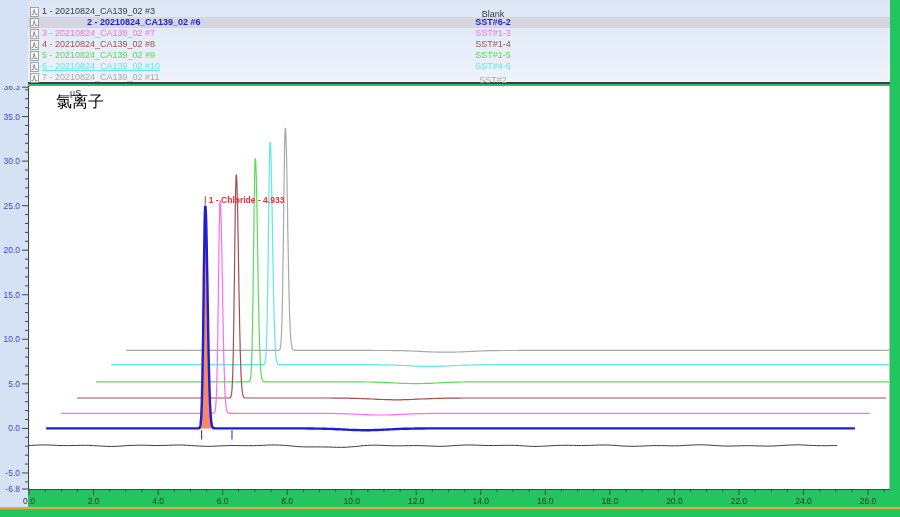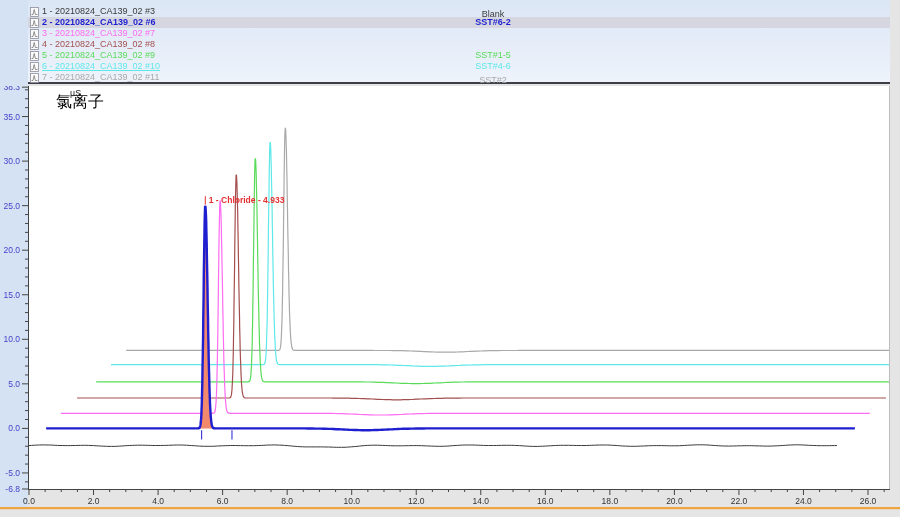--- a/index.html
+++ b/index.html
@@ -1,24 +1,24 @@
 <!DOCTYPE html>
 <html><head>
 <meta charset="utf-8">
 <style>
   html,body{margin:0;padding:0;background:#fff;}
-  .stage{position:relative;width:900px;height:517px;background:#e5e5e5;overflow:hidden;
+  .stage{position:relative;width:900px;height:517px;background:#22c55e;overflow:hidden;
          font-family:"Liberation Sans",sans-serif;}
   .left-strip{position:absolute;left:0;top:0;width:28px;height:508px;background:#d5e2f3;}
   .legend{position:absolute;left:28px;top:0;width:862px;height:84px;box-sizing:border-box;
           background:linear-gradient(#dbe6f5,#eef3fb);border-bottom:2px solid #3e3e48;
           padding-top:6px;z-index:2;}
   .lrow{position:relative;height:11px;line-height:11px;font-size:9px;display:flex;
         align-items:center;cursor:default;white-space:nowrap;}
-  .lrow.selected{background:#d5d6df;font-weight:bold;}
+  .lrow.selected{background:#d5d6df;font-weight:bold;gap:45px;}
   .lrow .icon{width:9px;height:10px;margin:0 3px 0 2px;flex:none;}
   .lrow .llabel{position:absolute;left:340px;width:250px;text-align:center;}
   .plot-svg{position:absolute;left:0;top:86px;width:900px;height:431px;}
   .title{position:absolute;left:56px;top:92px;font-size:16px;color:#000;z-index:3;}
   .unit{position:absolute;left:34px;top:88px;font-size:9px;color:#222;z-index:3;margin-left:36px;}
   .xtick{font-size:8.5px;fill:#333;font-family:"Liberation Sans",sans-serif;}
   .ytick{font-size:8.5px;fill:#4343cc;font-family:"Liberation Sans",sans-serif;}
   .peaklabel{font-size:8.5px;font-weight:bold;fill:#e53030;font-family:"Liberation Sans",sans-serif;}
 </style>
 </head>
@@ -42,27 +42,29 @@
         </svg>
         <span style="color: rgb(31, 31, 208);">2 - 20210824_CA139_02 #6</span>
         <span class="llabel" style="color: rgb(31, 31, 208);">SST#6-2</span>
       </div>
       <div class="lrow">
         <svg viewBox="0 0 9 10" class="icon">
           <rect x="0.5" y="0.5" width="8" height="9" fill="#fbfbfd" stroke="#8d8d99" stroke-width="0.8"></rect>
           <polyline points="1.5,7.5 3,7.5 4.2,2.5 5.4,7.5 7.5,7.5" fill="none" stroke="#777" stroke-width="0.8"></polyline>
         </svg>
         <span style="color: rgb(255, 107, 242);">3 - 20210824_CA139_02 #7</span>
+        <span class="llabel" style="color: rgb(255, 107, 242);">SST#1-3</span>
       </div>
       <div class="lrow">
         <svg viewBox="0 0 9 10" class="icon">
           <rect x="0.5" y="0.5" width="8" height="9" fill="#fbfbfd" stroke="#8d8d99" stroke-width="0.8"></rect>
           <polyline points="1.5,7.5 3,7.5 4.2,2.5 5.4,7.5 7.5,7.5" fill="none" stroke="#777" stroke-width="0.8"></polyline>
         </svg>
         <span style="color: rgb(163, 79, 79);">4 - 20210824_CA139_02 #8</span>
+        <span class="llabel" style="color: rgb(163, 79, 79);">SST#1-4</span>
       </div>
       <div class="lrow">
         <svg viewBox="0 0 9 10" class="icon">
           <rect x="0.5" y="0.5" width="8" height="9" fill="#fbfbfd" stroke="#8d8d99" stroke-width="0.8"></rect>
           <polyline points="1.5,7.5 3,7.5 4.2,2.5 5.4,7.5 7.5,7.5" fill="none" stroke="#777" stroke-width="0.8"></polyline>
         </svg>
         <span style="color: rgb(89, 219, 89);">5 - 20210824_CA139_02 #9</span>
         <span class="llabel" style="color: rgb(89, 219, 89);">SST#1-5</span>
       </div>
       <div class="lrow">

